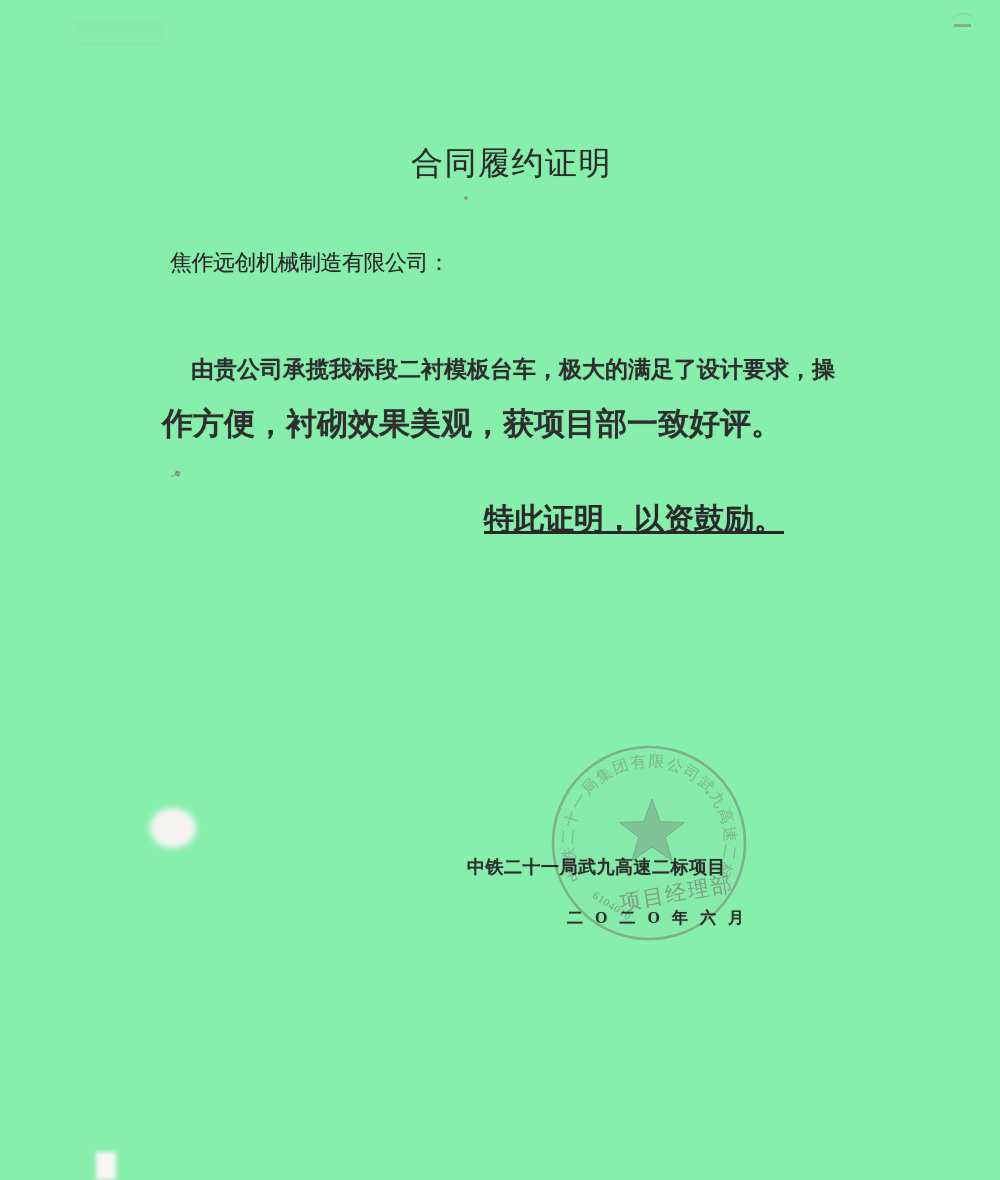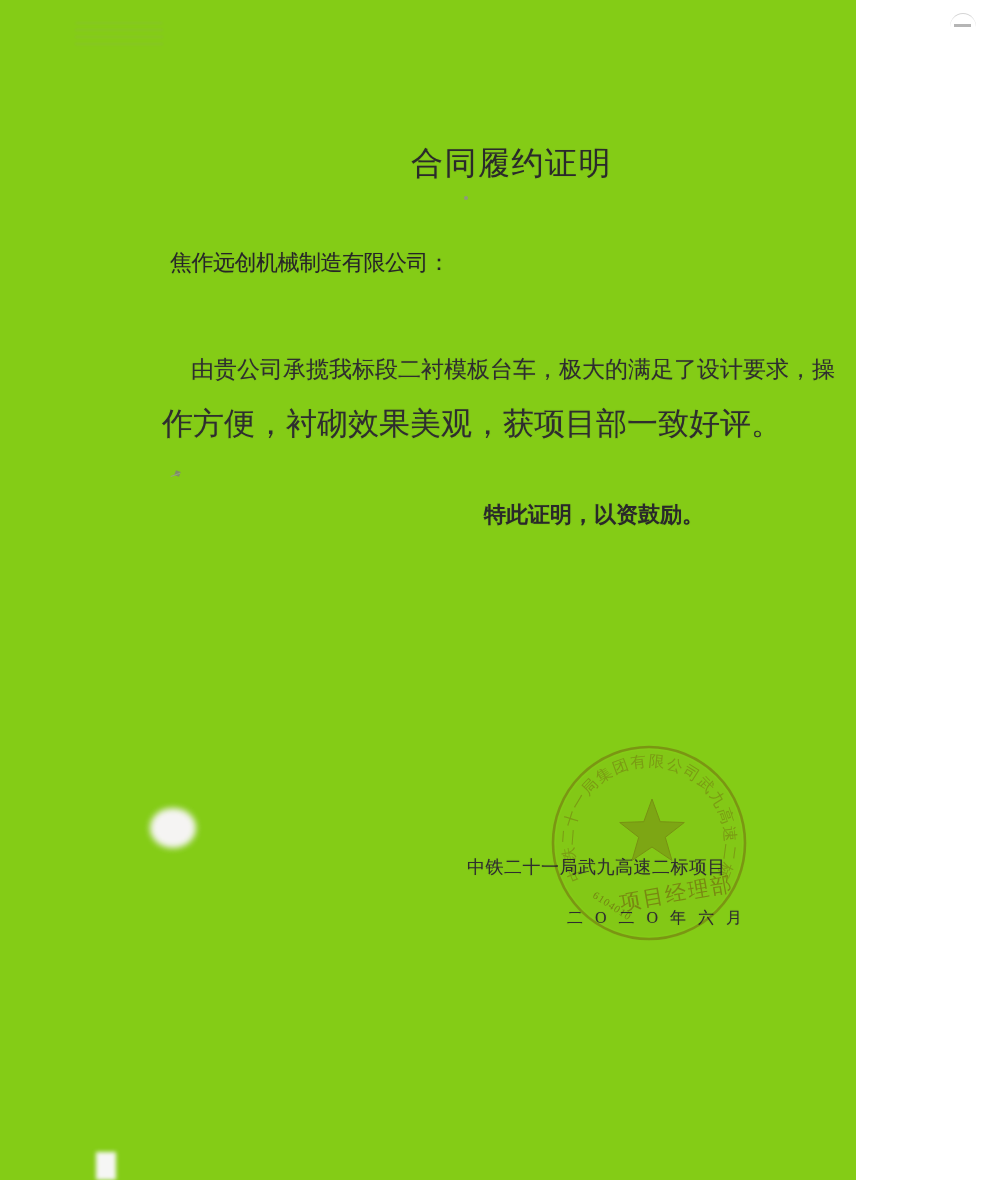--- a/index.html
+++ b/index.html
@@ -3,46 +3,47 @@
 <meta charset="utf-8">
 <style>
   html,body{margin:0;padding:0;}
   body{
     width:1000px;height:1180px;
     background:#ffffff;
     font-family:"Liberation Serif","DejaVu Serif",serif;
     overflow:hidden;
   }
   .page{
-    position:relative;width:856px;height:1180px;
-    background:#84cc16;
+    position:relative;width:1000px;height:1180px;
+    background:#86efac;
     text-align:center;
   }
   .txt{
     position:absolute;
     color:#2e2e2e;
     text-shadow:0 0 1px rgba(70,70,70,.35);
     white-space:nowrap;
     line-height:1;
+    font-weight:bold;
   }
   .doc-title{
     left:411px;top:147px;
     font-size:32px;letter-spacing:1.5px;
     color:#2a2a2a;font-weight:500;
   }
   .addressee{
     left:170px;top:252px;
     font-size:22px;font-weight:400;letter-spacing:-0.5px;
     color:#262626;
   }
   .body-line1{left:191px;top:358px;font-size:23px;letter-spacing:0;}
   .body-line2{left:162px;top:408px;font-size:31px;letter-spacing:0;}
   .closing{
     left:484px;top:504px;
-    font-size:22px;font-weight:600;color:#292929;
+    font-size:30px;font-weight:600;color:#292929;text-decoration:underline;
   }
   .signature{left:467px;top:858px;font-size:18px;letter-spacing:0.5px;}
   .date-line{left:535px;top:910px;font-size:16px;letter-spacing:12px;margin-left:32px;}
   
   .smudge-topleft{
     position:absolute;left:75px;top:22px;width:88px;height:28px;
     background:repeating-linear-gradient(180deg,rgba(150,150,150,.28) 0 2px,rgba(255,255,255,0) 2px 7px);
     filter:blur(1px);opacity:.45;border-radius:3px;
   }
   .mark-topright{

